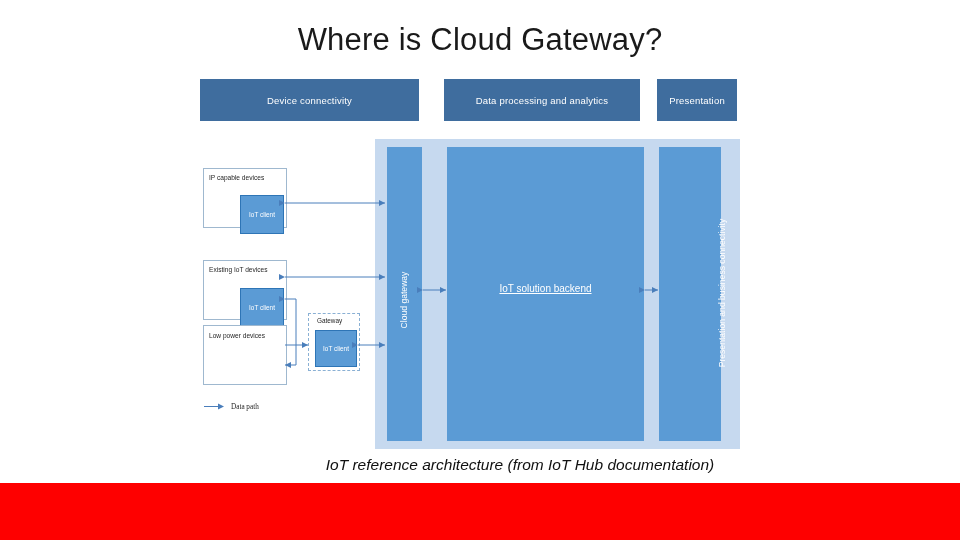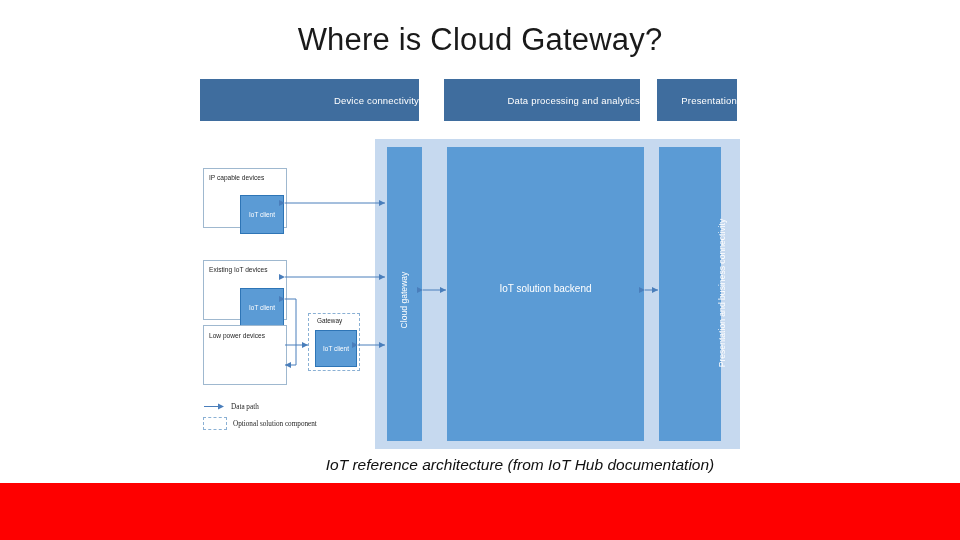--- a/index.html
+++ b/index.html
@@ -8,21 +8,21 @@
 
   #slide{position:absolute;left:0;top:0;width:960px;height:540px;background:#fff;}
 
   
   .title{position:absolute;left:0;top:22px;width:960px;text-align:center;
          font-size:31px;color:#1a1a1a;font-weight:400;letter-spacing:.2px;
          font-family:"Liberation Sans","DejaVu Sans",sans-serif;}
 
   
   .hdr{position:absolute;background:#3f6d9e;color:#ffffff;
-       display:flex;align-items:center;justify-content:flex-end;
+       display:flex;align-items:center;justify-content:center;
        font-size:9.5px;letter-spacing:.2px;}
   #hdr-device{left:200px;top:79px;width:219px;height:42px;}
   #hdr-data{left:444px;top:79px;width:196px;height:42px;}
   #hdr-pres{left:657px;top:79px;width:80px;height:42px;}
 
   
   #diagram{position:absolute;left:195px;top:133px;width:545px;height:316px;}
 
   
   .panel-light{position:absolute;background:#c6d9ef;}
@@ -33,21 +33,21 @@
   #col-backend{left:252px;top:14px;width:197px;height:294px;}
   #col-pres{left:464px;top:14px;width:62px;height:294px;}
 
   .vlabel{position:absolute;color:#ffffff;font-size:8.6px;white-space:nowrap;
           transform-origin:center center;}
   #lbl-cloud{left:-33px;top:148px;width:100px;text-align:center;
              transform:rotate(-90deg);}
   #lbl-pres{left:445px;top:155px;width:164px;text-align:center;
             transform:rotate(-90deg);}
   #lbl-backend{position:absolute;left:252px;top:150px;width:197px;
-               text-align:center;color:#fff;font-size:10px;}
+               text-align:center;color:#fff;font-size:10px;text-decoration:underline;}
 
   
   .dev-box{position:absolute;background:#ffffff;border:1px solid #9fb8cf;}
   .dev-label{position:absolute;font-size:6.6px;color:#262626;white-space:nowrap;}
   .client{position:absolute;background:#5b9bd5;border:1px solid #2e75b6;
           color:#ffffff;font-size:6.4px;display:flex;align-items:center;
           justify-content:center;}
 
   #box-ip{left:8px;top:35px;width:82px;height:58px;}
   #lab-ip{left:14px;top:41px;}
@@ -162,24 +162,20 @@
     <div id="legend">
       <div class="leg-row">
         <span class="leg-swatch sw-arrow">
           <svg width="22" height="11" viewBox="0 0 22 11" xmlns="http://www.w3.org/2000/svg">
             <line x1="1" y1="5.5" x2="16" y2="5.5" stroke="#4a7ebb" stroke-width="1"></line>
             <path d="M15,2.5 L21,5.5 L15,8.5 z" fill="#4a7ebb"></path>
           </svg>
         </span>
         <span class="leg-text">Data path</span>
       </div>
-      <div class="leg-row">
-        <span class="leg-swatch sw-dash"></span>
-        <span class="leg-text">Optional solution component</span>
-      </div>
     </div>
 
   </div>
 
   <div class="caption">IoT reference architecture (from IoT Hub documentation)</div>
 
   <div id="redbar"></div>
 
 </div>
 

